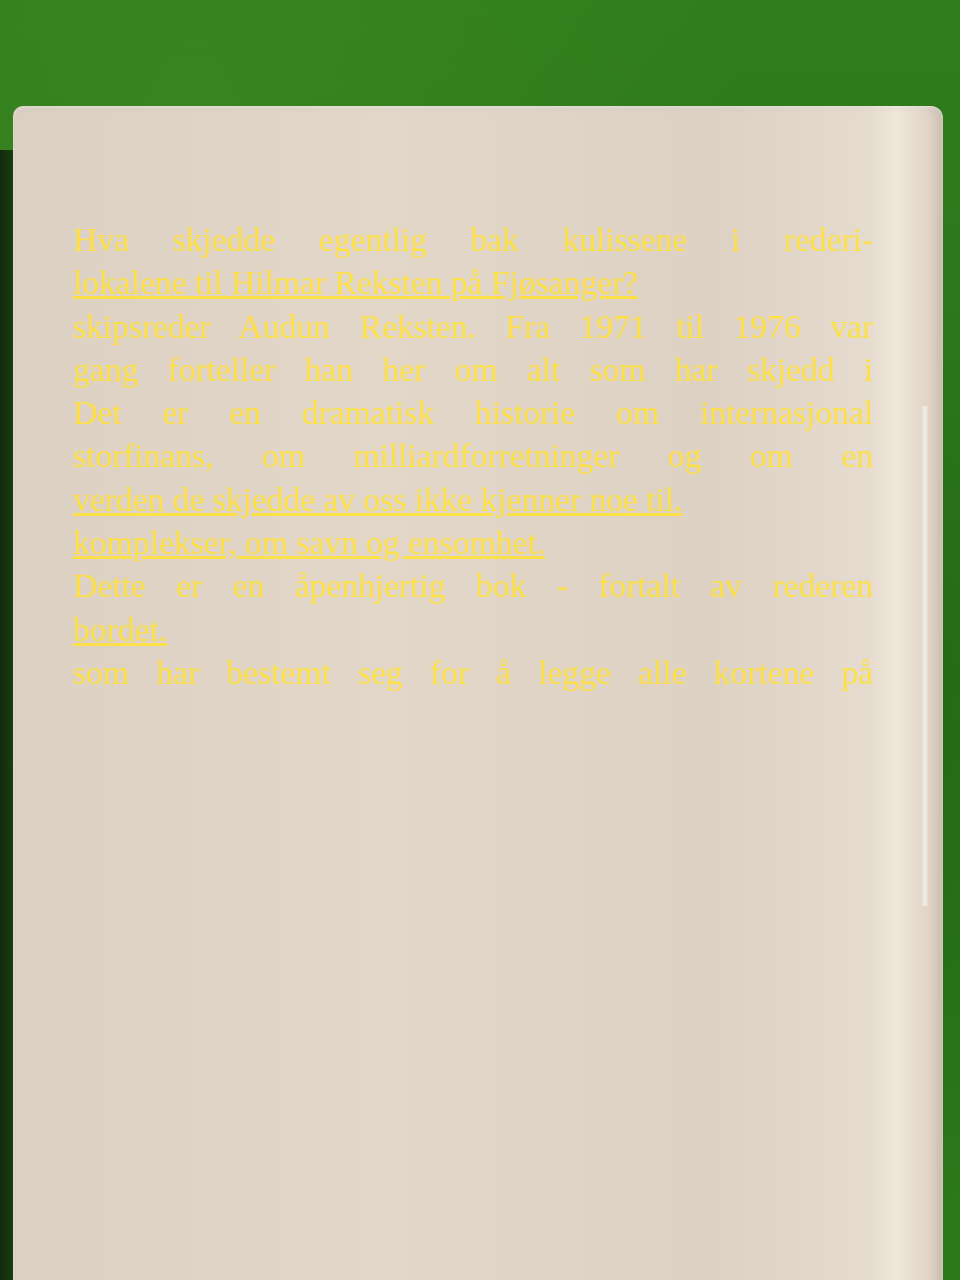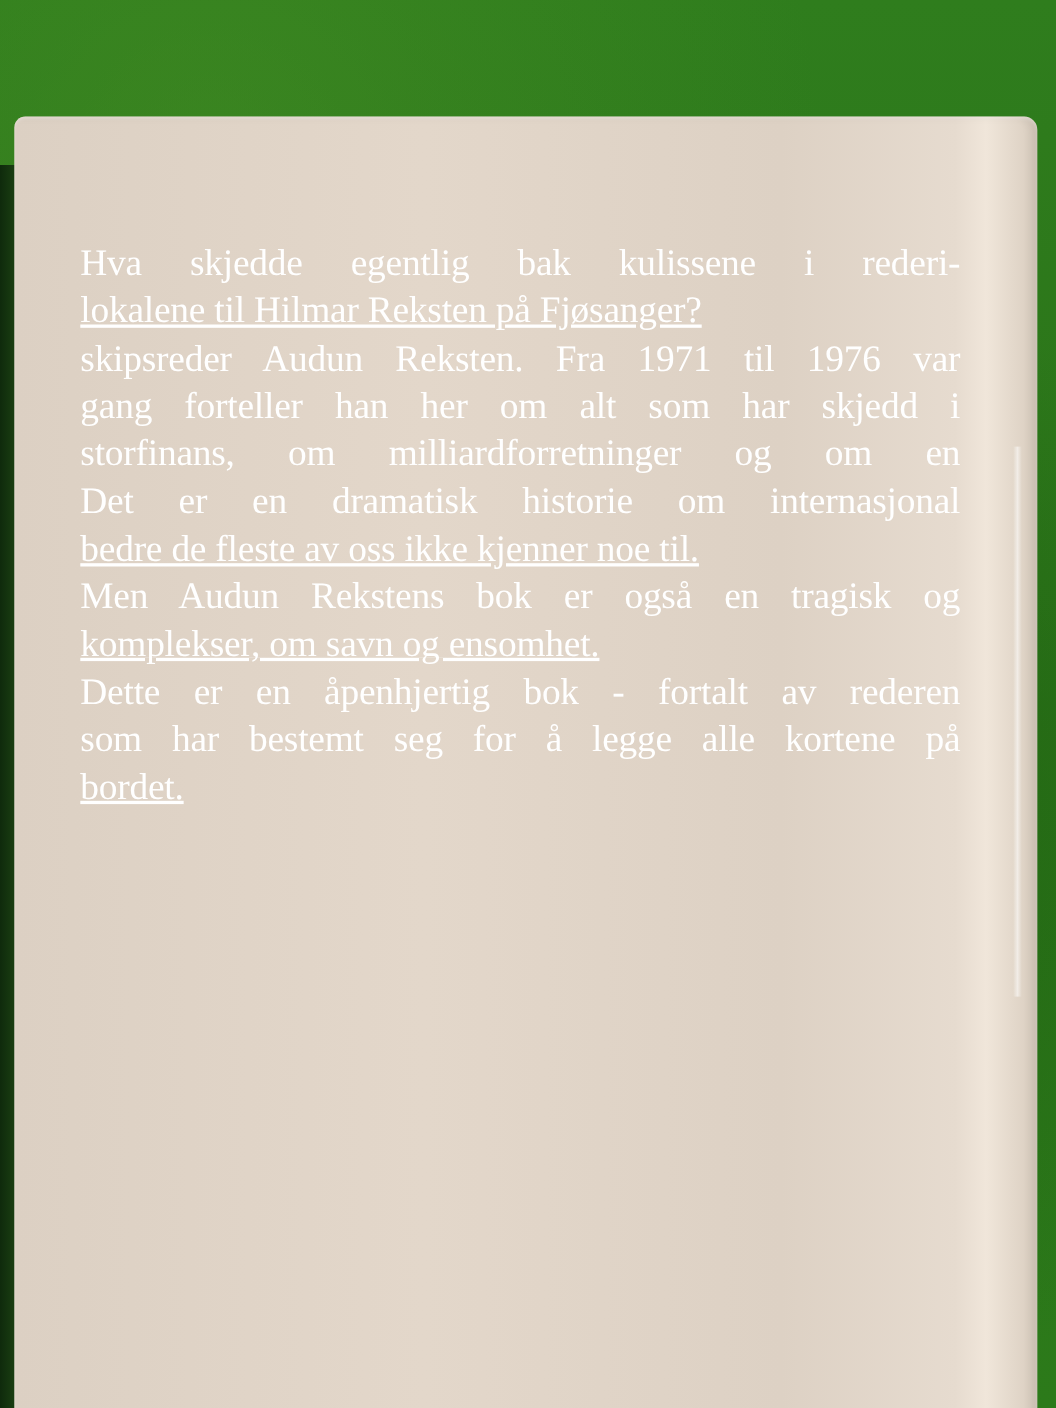--- a/index.html
+++ b/index.html
@@ -44,21 +44,21 @@
       background: linear-gradient(90deg, rgba(255,255,255,0), rgba(255,255,255,0.55), rgba(255,255,255,0));
     }
     .blurb {
       position: absolute;
       left: 73px;
       top: 218px;
       width: 800px;
       font-family: "Liberation Serif", "DejaVu Serif", serif;
       font-size: 34px;
       line-height: 43.3px;
-      color: #ffffff;
+      color: #fde047;
       letter-spacing: -0.2px;
     }
     .blurb .line {
       display: block;
       white-space: nowrap;
       text-align: justify;
       text-align-last: justify;
     }
     .blurb .line.last {
       text-align-last: left;
@@ -74,23 +74,22 @@
   <div class="cover-sheen"></div>
 </div>
 
 <div class="blurb">
   <span class="line">Hva skjedde egentlig bak kulissene i rederi-</span>
   <span class="line last">lokalene til Hilmar Reksten på Fjøsanger?</span>
 
   <span class="line">skipsreder Audun Reksten. Fra 1971 til 1976 var</span>
   <span class="line">gang forteller han her om alt som har skjedd i</span>
 
+  <span class="line">Det er en dramatisk historie om internasjonal</span>
   <span class="line">storfinans, om milliardforretninger og om en</span>
-  <span class="line">Det er en dramatisk historie om internasjonal</span>
-  <span class="line last">bedre de fleste av oss ikke kjenner noe til.</span>
+  <span class="line last">verden de skjedde av oss ikke kjenner noe til.</span>
 
-  <span class="line">Men Audun Rekstens bok er også en tragisk og</span>
   <span class="line last">komplekser, om savn og ensomhet.</span>
 
   <span class="line">Dette er en åpenhjertig bok - fortalt av rederen</span>
+  <span class="line last">bordet.</span>
   <span class="line">som har bestemt seg for å legge alle kortene på</span>
-  <span class="line last">bordet.</span>
 </div>
 
 </body></html>

